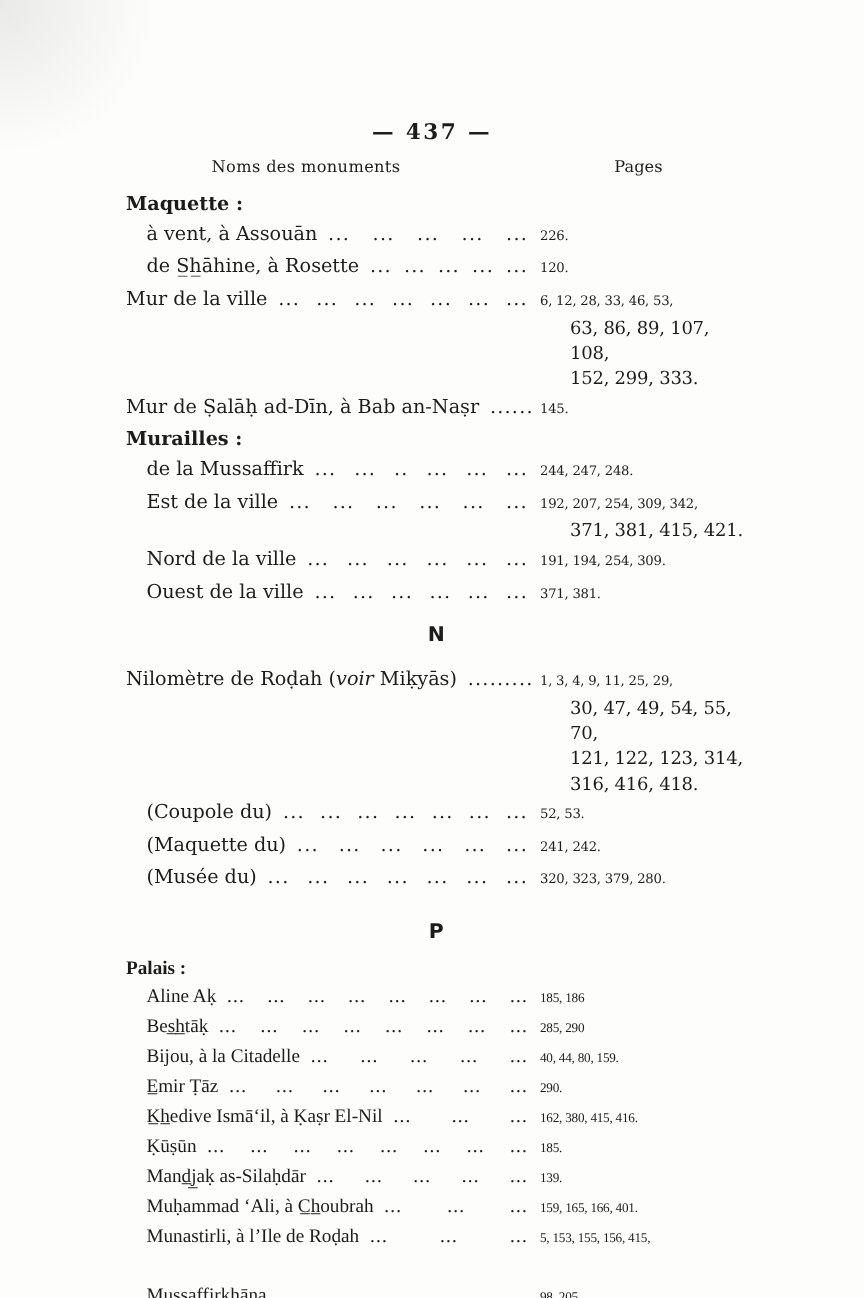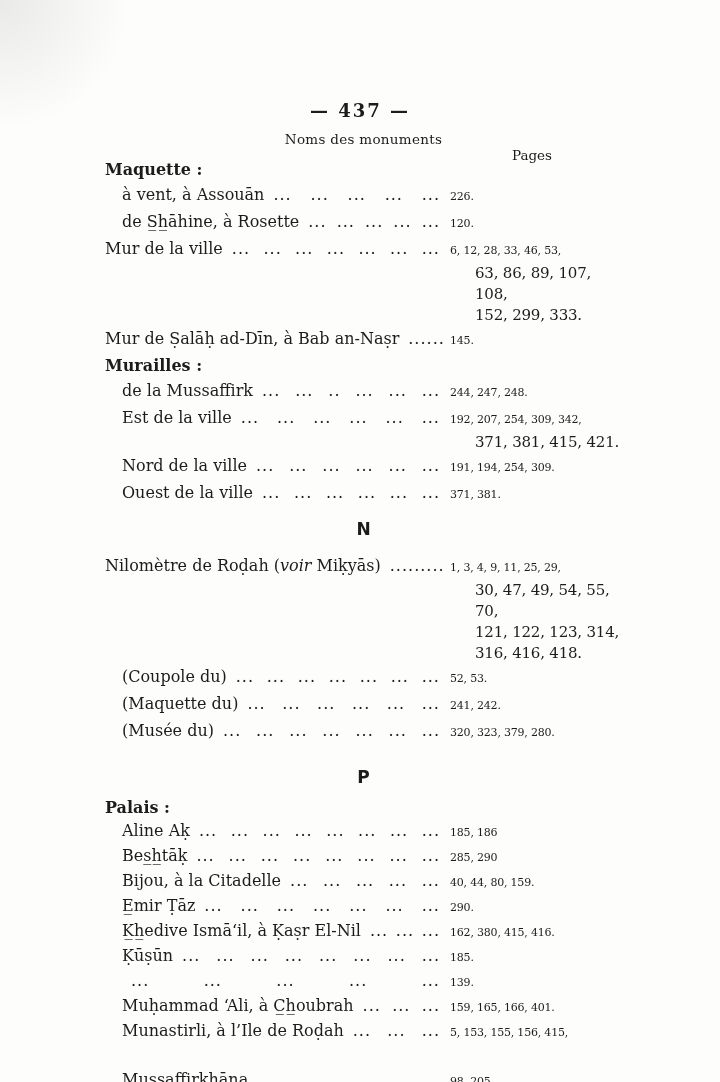--- a/index.html
+++ b/index.html
@@ -16,21 +16,21 @@
   body::before {
     content: ""; position: absolute; inset: 0; pointer-events: none;
     background: radial-gradient(circle at 0 0, rgba(60,60,60,0.10), rgba(60,60,60,0) 130px);
   }
   .pageno {
     position: absolute; top: 84px; left: 0; width: 720px;
     text-align: center; font-size: 18px; font-weight: bold; letter-spacing: 2px; margin-top: 16px;
   }
   .colheads {
     position: absolute; top: 131px; left: 105px; width: 517px;
-    display: flex; align-items: center; font-size: 13.5px; flex-direction: column;
+    display: flex; align-items: flex-end; font-size: 13.5px;
   }
   .hdr-names { width: 300px; text-align: center; letter-spacing: 0.3px; }
   .hdr-pages { margin-left: auto; width: 180px; text-align: center; }
   .list { position: absolute; top: 157px; left: 105px; width: 517px; }
   .row { display: flex; align-items: baseline; font-size: 16px; line-height: 25px; }
   .ind { padding-left: 17px; }
   .group .name { font-weight: bold; }
   .name { white-space: nowrap; flex: 0 0 auto; }
   .dots {
     flex: 1 1 auto; display: flex; justify-content: space-between;
@@ -38,21 +38,21 @@
   }
   .dots span { letter-spacing: 1px; }
   .pages { flex: 0 0 172px; white-space: nowrap; font-size: 11px; letter-spacing: -0.2px; }
   .cont-line { display: block; padding-left: 370px; font-size: 15px; line-height: 21px; letter-spacing: -0.2px; }
   .section-letter {
     text-align: center; font-family: "DejaVu Sans", "Liberation Sans", sans-serif;
     font-weight: bold; font-size: 17px; line-height: 25px;
   }
   .sl-n { margin: 10px 0 11px; }
   .sl-p { margin: 20px 0 6px; }
-  .p-sec .row { line-height: 23px; }
+  .p-sec .row { line-height: 23px; font-family: Liberation Serif, serif; }
   .gap-top { margin-top: 24px; }
   .it { font-style: italic; }
 </style>
 </head>
 <body>
 
 <div class="pageno">— 437 —</div>
 
 <div class="colheads">
   <span class="hdr-names">Noms des monuments</span>
@@ -292,20 +292,21 @@
           <span>...</span>
           <span>...</span>
           <span>...</span>
           <span>...</span>
           <span>...</span>
           <span>...</span>
         </span>
       <span class="pages">185.</span>
     </div>
     <div class="row ind">
+      <span class="name">Mand̲j̲aḳ as-Silaḥdār</span>
       <span class="dots">
           <span>...</span>
           <span>...</span>
           <span>...</span>
           <span>...</span>
           <span>...</span>
         </span>
       <span class="pages">139.</span>
     </div>
     <div class="row ind">

